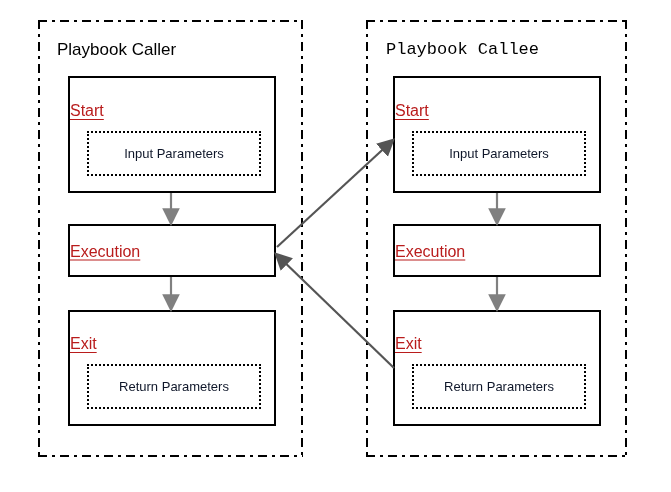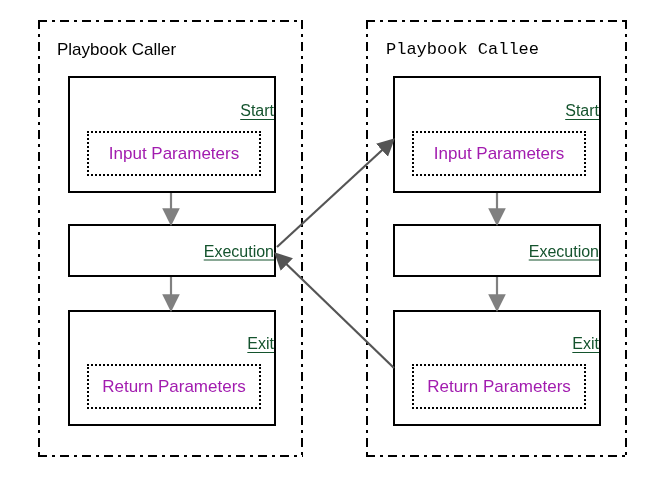--- a/index.html
+++ b/index.html
@@ -50,48 +50,48 @@
   .node {
     position: absolute;
     box-sizing: border-box;
     border: 2px solid #000000;
     background: #ffffff;
   }
   .node-title {
     position: absolute;
     left: 0;
     width: 100%;
-    text-align: right;
+    text-align: left;
     font-size: 16px;
     line-height: 19px;
     text-decoration: underline;
     text-underline-offset: 3px;
-    color: #14532d;
+    color: #b91c1c;
     white-space: nowrap;
   }
   .node-title.solo {
     top: 50%;
     transform: translateY(-50%);
   }
 
   
   .param-box {
     position: absolute;
     box-sizing: border-box;
     border: 2px dotted #000000;
     background: #ffffff;
     display: flex;
     align-items: center;
     justify-content: center;
   }
   .param-label {
-    font-size: 17px;
+    font-size: 13px;
     line-height: 16px;
     white-space: nowrap;
-    color: #a21caf;
+    color: #0f172a;
   }
 
   
   #connectors {
     position: absolute;
     left: 0;
     top: 0;
     width: 671px;
     height: 492px;
     pointer-events: none;

